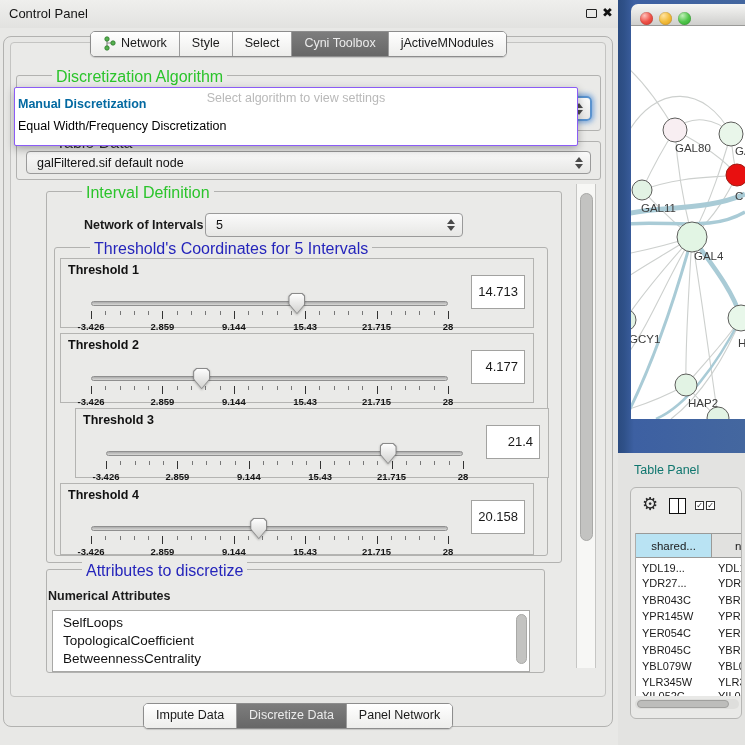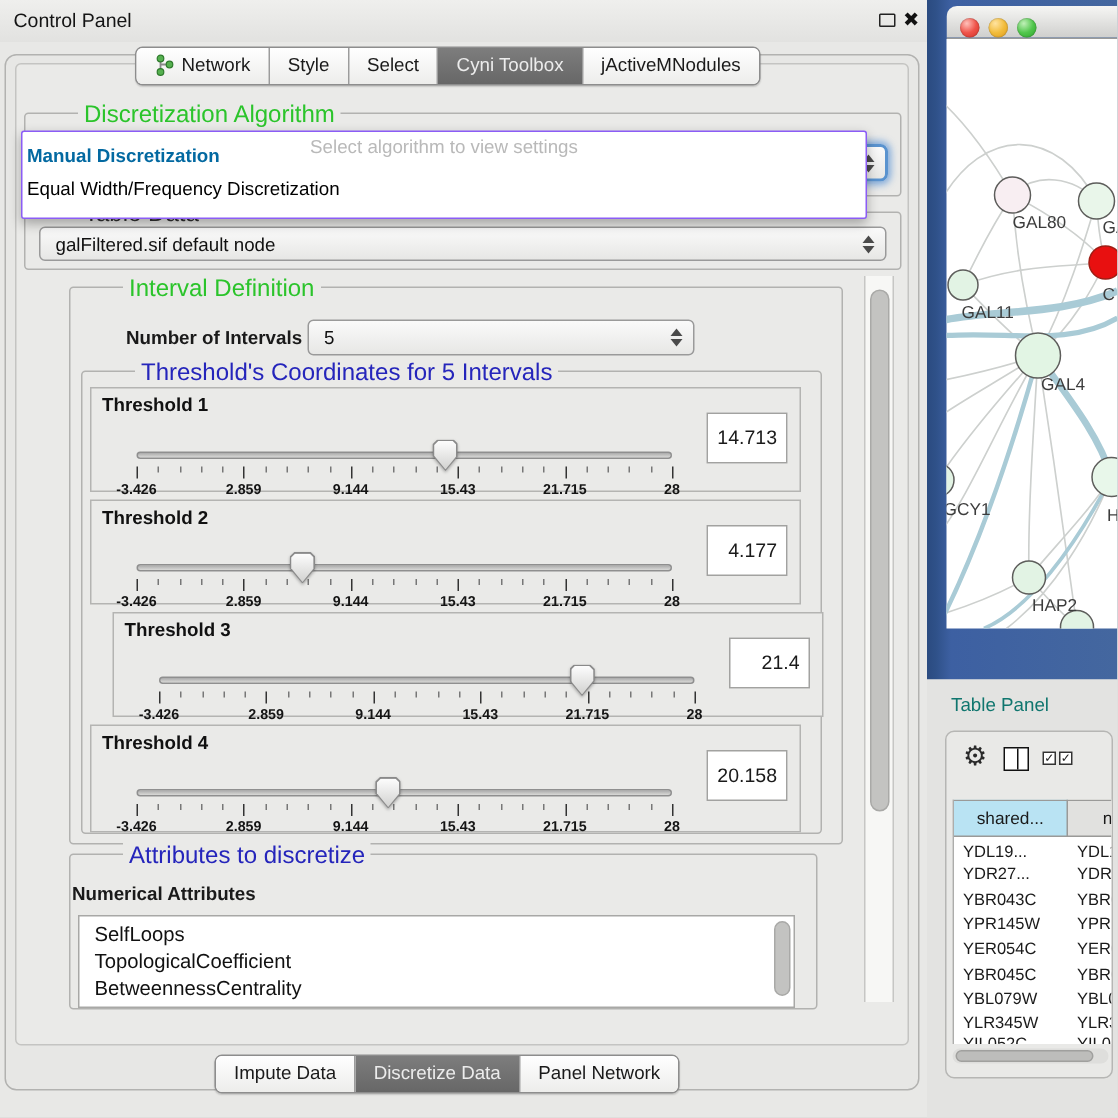--- a/index.html
+++ b/index.html
@@ -163,21 +163,21 @@
     </div>
   </div>
 
   <div class="abs sb-v" style="left:576px;top:184px;width:20px;height:484px;">
     <div class="sb-thumb" style="left:3px;top:9px;width:13px;height:348px;"></div>
   </div>
 
   <div class="abs grp" style="left:46px;top:191px;width:516px;height:372px;">
     <div class="grp-title g-green">Interval Definition</div>
   </div>
-  <div class="abs" style="left:84px;top:218px;font-size:12.5px;font-weight:bold;">Number of Intervals</div>
+  <div class="abs" style="left:84px;top:218px;font-size:12.5px;font-weight:bold;">Network of Intervals</div>
   <div class="abs combo" style="left:205px;top:213px;width:258px;height:24px;">
     <div class="cv">5</div>
     <div class="stepper">
         <i class="up"></i>
         <i class="dn"></i>
       </div>
   </div>
 
   <div class="abs grp" style="left:54px;top:247px;width:494px;height:309px;">
     <div class="grp-title g-blue">Threshold's Coordinates for 5 Intervals</div>

